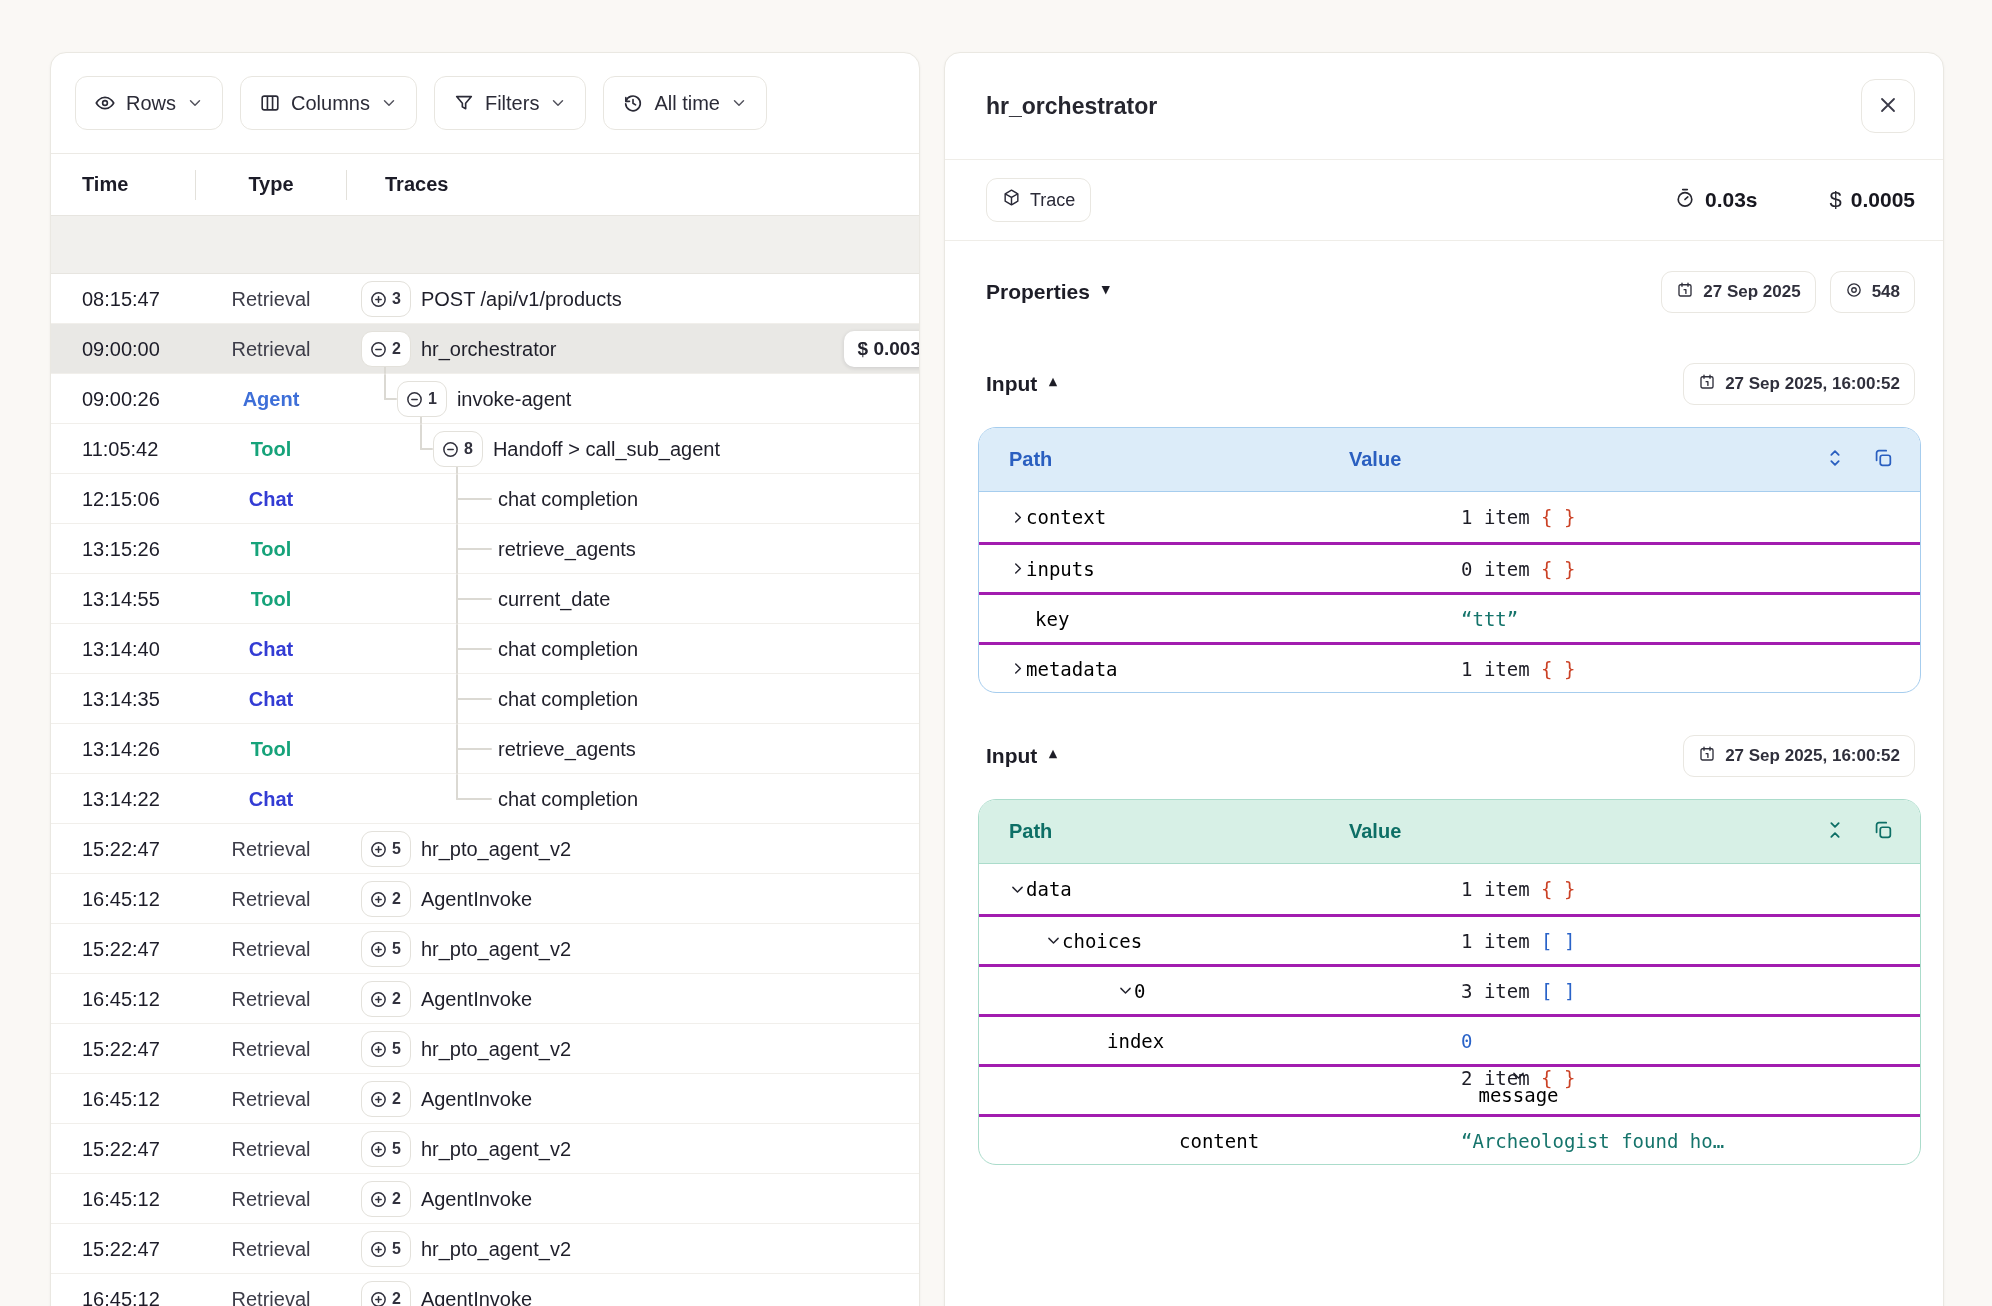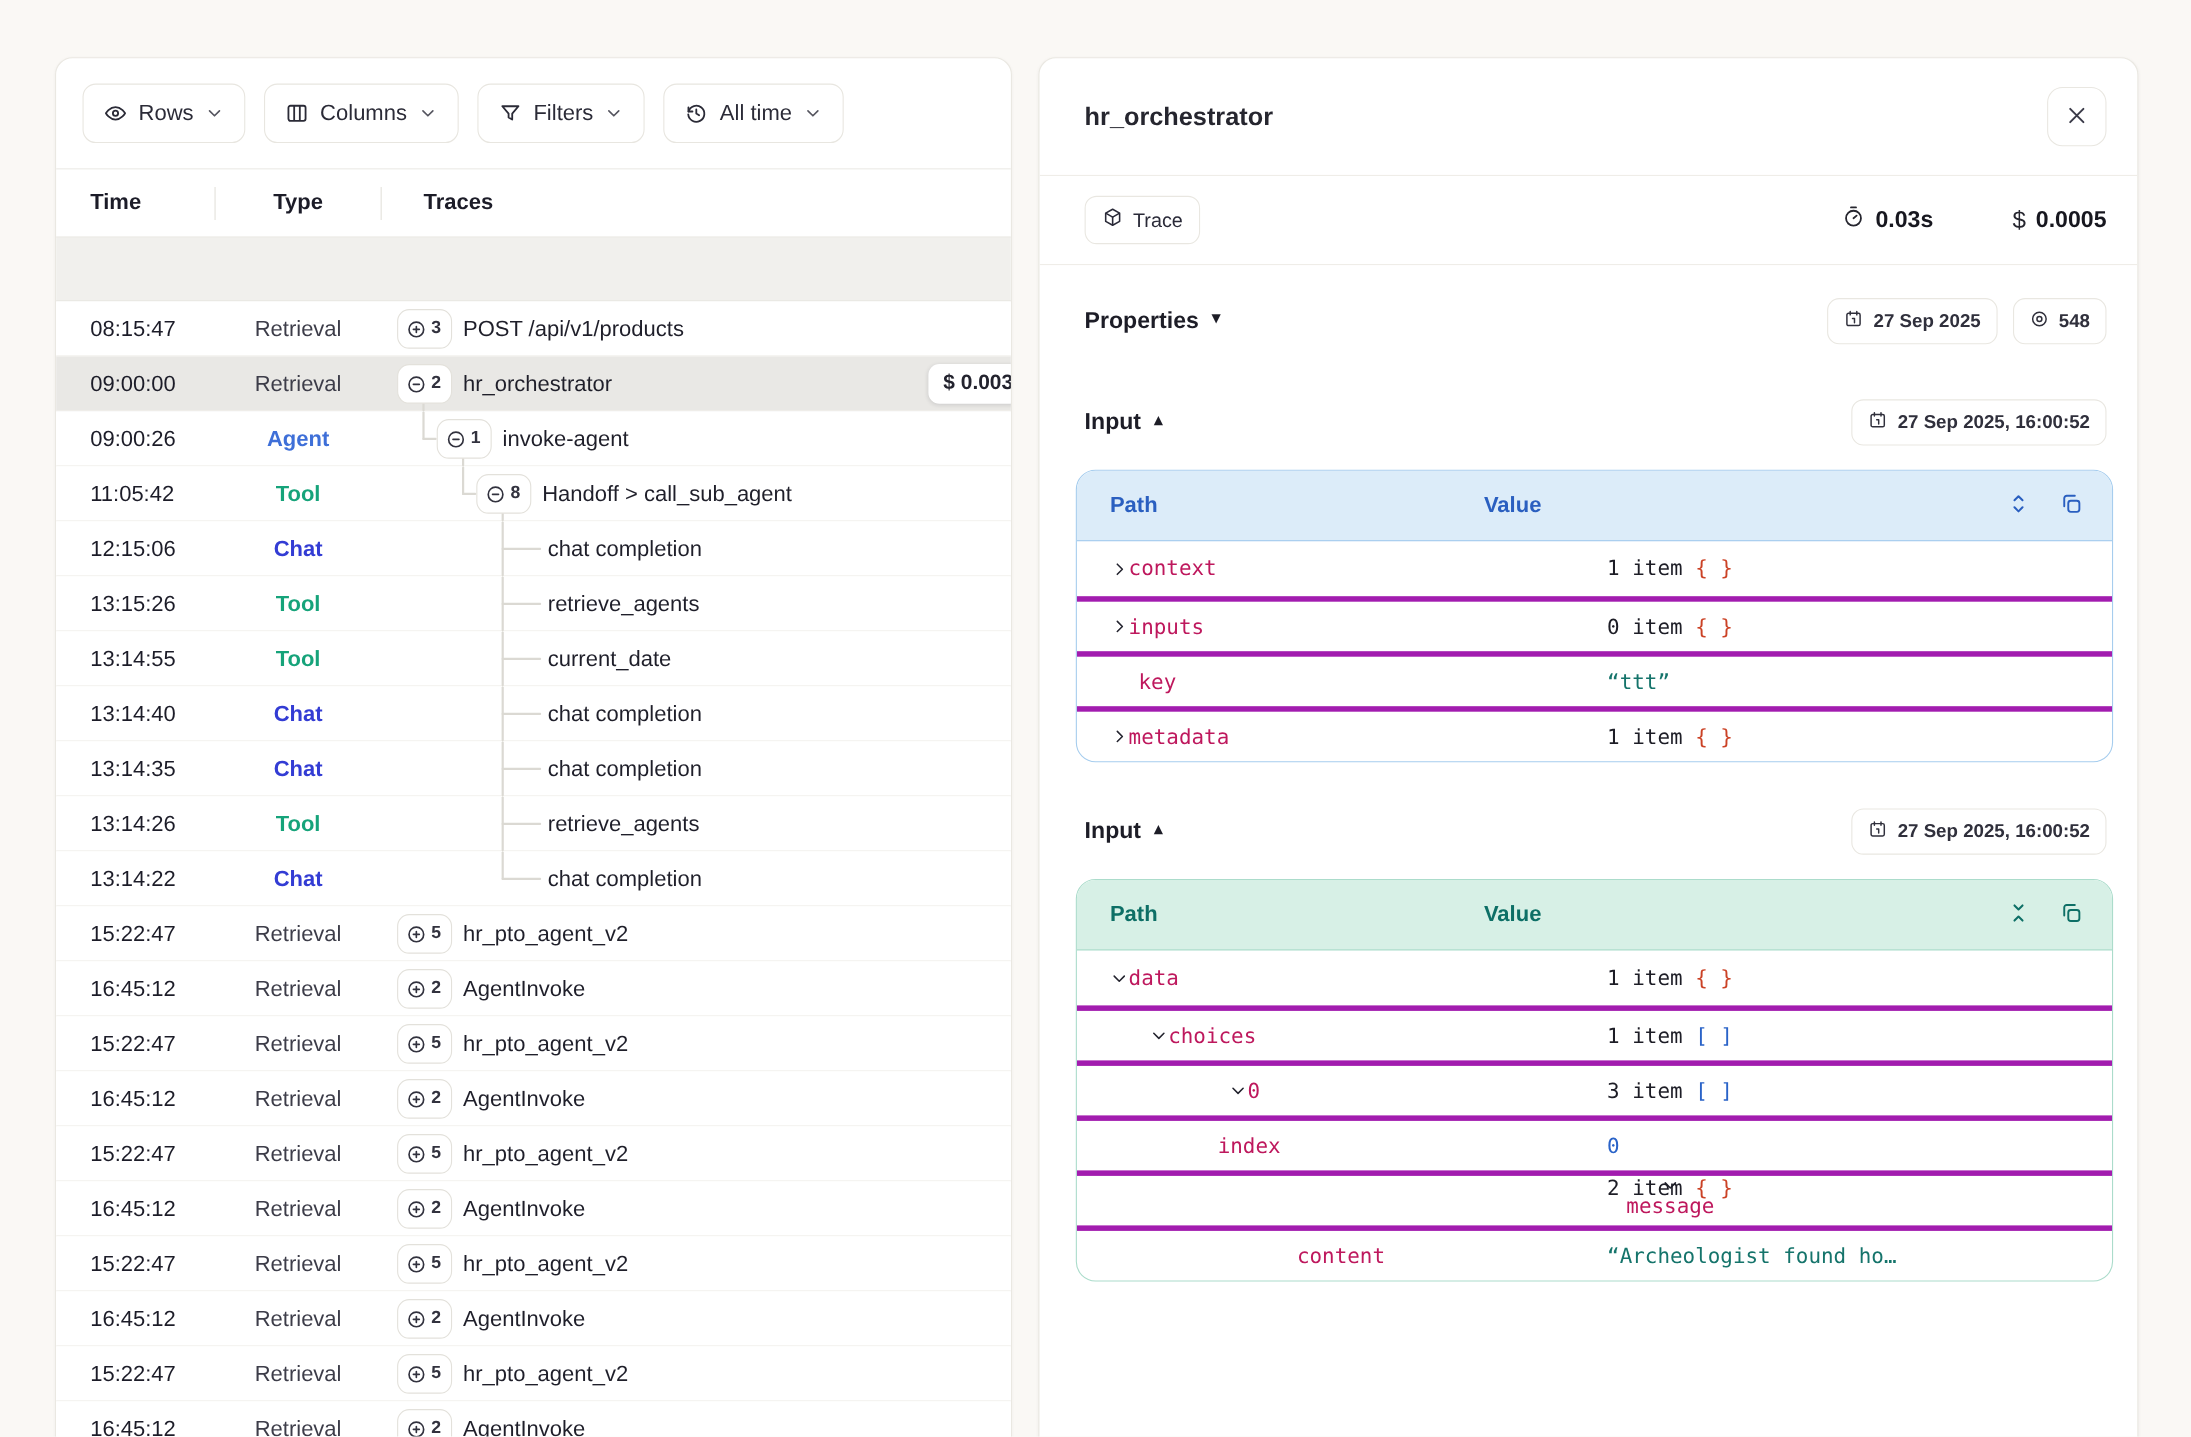--- a/index.html
+++ b/index.html
@@ -83,23 +83,23 @@
   .json-card.output { border:1.5px solid var(--out-border,#abdccb); }
   .json-head { height:64px; position:relative; display:flex; align-items:center; }
   .json-card.input  .json-head { background:var(--in-head-bg,#dcecf9); border-bottom:1px solid var(--in-border,#a6cdee); color:var(--in-head-tx,#2a5fc0); }
   .json-card.output .json-head { background:var(--out-head-bg,#d7f0e6); border-bottom:1px solid var(--out-border,#abdccb); color:var(--out-head-tx,#0d6f66); }
   .jh-path { position:absolute; left:30px; font-size:20px; font-weight:700; }
   .jh-value { position:absolute; left:370px; font-size:20px; font-weight:700; }
   .jh-icons { position:absolute; right:26px; display:flex; gap:26px; align-items:center; }
   .jh-icons .jbtn { background:none; border:none; cursor:pointer; color:inherit; display:flex; padding:0; }
 
   .j-row { height:50px; display:flex; align-items:center; position:relative;
-           border-top:5px solid #a21caf; font-family:"DejaVu Sans Mono",monospace; font-size:19px; }
+           border-top:3px solid #a21caf; font-family:"DejaVu Sans Mono",monospace; font-size:19px; }
   .j-row:first-child { border-top:none; }
-  .j-path { color:#be185d; }
+  .j-path { color:#000000; }
   .j-val { position:absolute; left:482px; white-space:nowrap; }
   .vp-plain  { color:#1d1d26; }
   .vp-red    { color:var(--c-red,#cb4226); }
   .vp-blue   { color:var(--c-blue,#2a63c8); }
   .vp-string { color:var(--c-string,#15746b); }
 </style>
 </head>
 <body>
 
 <div class="app">

